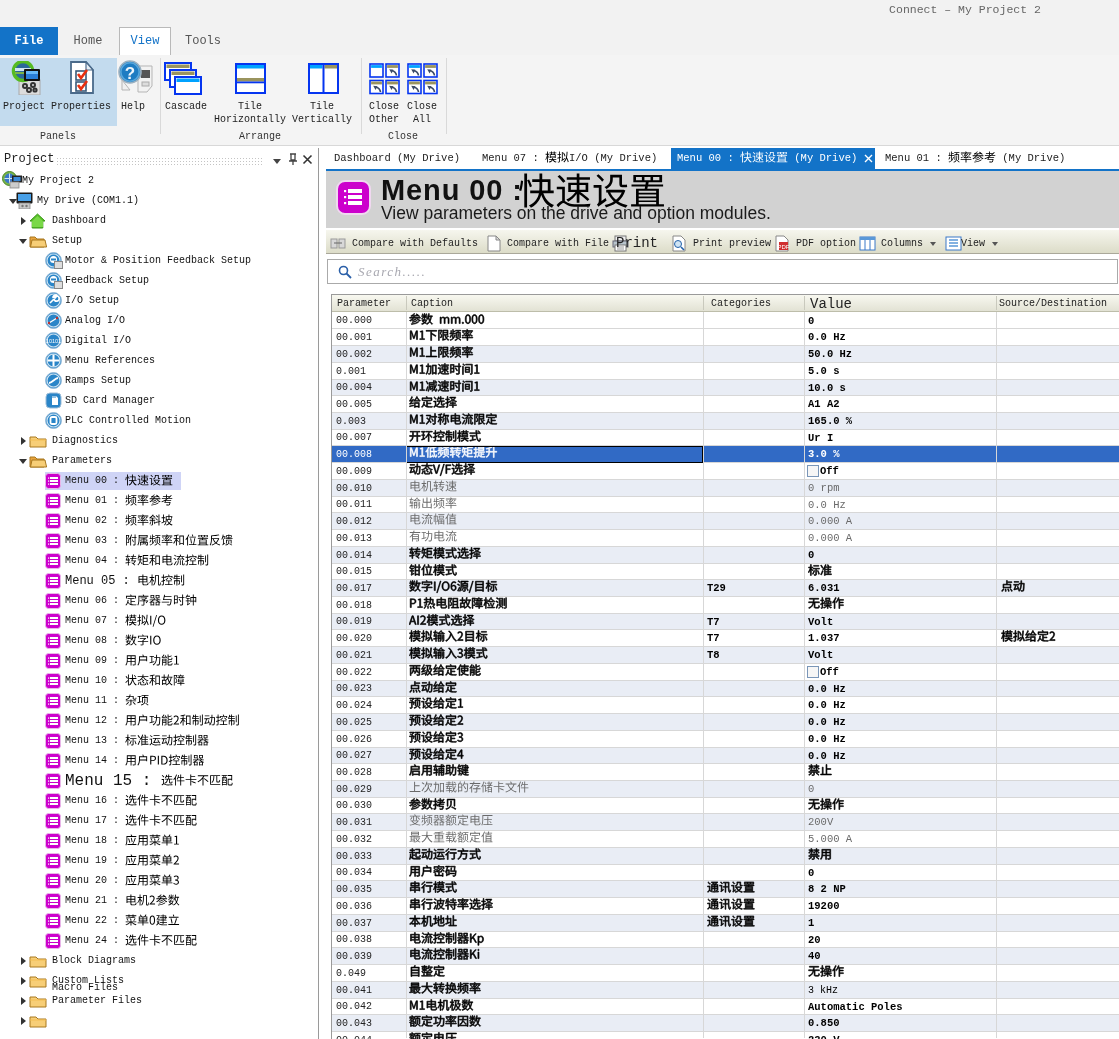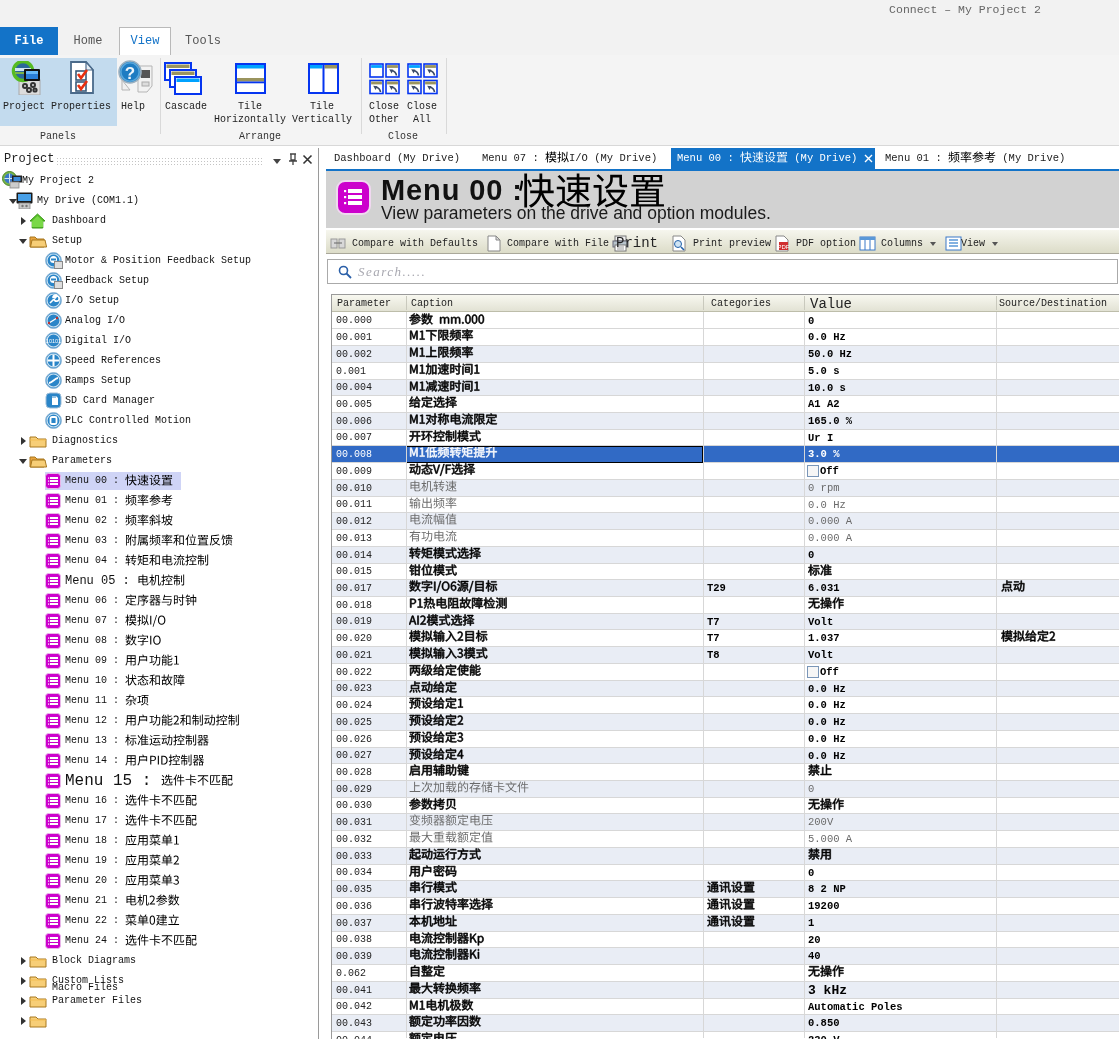--- a/index.html
+++ b/index.html
@@ -203,21 +203,21 @@
     <circle cx="8.5" cy="8.5" r="8" fill="#2a85c8" stroke="#9bbcd8"></circle>
     <circle cx="8.5" cy="8.5" r="6.5" fill="none" stroke="#cfe4f2" stroke-width="1.2"></circle>
     <text x="8.5" y="11" font-size="5.5" fill="#fff" text-anchor="middle" font-family="Liberation Sans">10101</text>
   </svg>
 <div class="abs" style="left:65px;top:331px;height:20px;line-height:20px;font-size:10px;color:#111;white-space:nowrap"><span style="vertical-align:middle">Digital I/O</span></div>
 <svg class="abs" style="left:45px;top:352px" width="17" height="17" viewBox="0 0 17 17">
     <circle cx="8.5" cy="8.5" r="8" fill="#2a85c8" stroke="#9bbcd8"></circle>
     <circle cx="8.5" cy="8.5" r="6.5" fill="none" stroke="#cfe4f2" stroke-width="1.2"></circle>
     <path d="M8.5 2.5v12M2.5 8.5h12" stroke="#fff" stroke-width="2"></path>
   </svg>
-<div class="abs" style="left:65px;top:351px;height:20px;line-height:20px;font-size:10px;color:#111;white-space:nowrap"><span style="vertical-align:middle">Speed References</span></div>
+<div class="abs" style="left:65px;top:351px;height:20px;line-height:20px;font-size:10px;color:#111;white-space:nowrap"><span style="vertical-align:middle">Menu References</span></div>
 <svg class="abs" style="left:45px;top:372px" width="17" height="17" viewBox="0 0 17 17">
     <circle cx="8.5" cy="8.5" r="8" fill="#2a85c8" stroke="#9bbcd8"></circle>
     <circle cx="8.5" cy="8.5" r="6.5" fill="none" stroke="#cfe4f2" stroke-width="1.2"></circle>
     <path d="M4 11c3 0 6-5 9-5" stroke="#fff" stroke-width="1.8" fill="none"></path>
   </svg>
 <div class="abs" style="left:65px;top:371px;height:20px;line-height:20px;font-size:10px;color:#111;white-space:nowrap"><span style="vertical-align:middle">Ramps Setup</span></div>
 <svg class="abs" style="left:45px;top:392px" width="17" height="17" viewBox="0 0 17 17">
     <rect x="1" y="1" width="15" height="15" rx="4" fill="#2a85c8" stroke="#9bbcd8"></rect>
     <path d="M7 4h4l2 2v7H7z" fill="#fff"></path>
     <path d="M8 4v2M10 4v2" stroke="#2a85c8"></path>
@@ -840,21 +840,21 @@
 <div class="abs" style="left:332px;top:396px;width:787px;height:17px;background:#fff;border-bottom:1px solid #d7d7d7"></div>
 <div class="abs" style="left:336px;top:396px;height:17px;line-height:17px;font-size:10px;color:#222">00.005</div>
 <div class="abs" style="left:409px;top:396px;height:17px;line-height:17px;white-space:nowrap"><svg class="ct" width="49.0" height="14" viewBox="0 0 49.0 14" fill="#000" stroke="#000" stroke-width="52" style="vertical-align:middle;margin-top:-1px;">
       <use href="#g7ED9" transform="translate(0.0 10.56) scale(0.012 -0.012)"></use>
       <use href="#g5B9A" transform="translate(12.0 10.56) scale(0.012 -0.012)"></use>
       <use href="#g9009" transform="translate(24.0 10.56) scale(0.012 -0.012)"></use>
       <use href="#g62E9" transform="translate(36.0 10.56) scale(0.012 -0.012)"></use>
     </svg></div>
 <div class="abs" style="left:808px;top:396px;height:17px;line-height:17px;font-size:10.5px;font-weight:bold;color:#000">A1 A2</div>
 <div class="abs" style="left:332px;top:413px;width:787px;height:17px;background:#e9edf5;border-bottom:1px solid #d7d7d7"></div>
-<div class="abs" style="left:336px;top:413px;height:17px;line-height:17px;font-size:10px;color:#222">00.006</div>
+<div class="abs" style="left:336px;top:413px;height:17px;line-height:17px;font-size:10px;color:#222">0.003</div>
 <div class="abs" style="left:409px;top:413px;height:17px;line-height:17px;white-space:nowrap"><svg class="ct" width="89.4" height="14" viewBox="0 0 89.4 14" fill="#000" stroke="#000" stroke-width="52" style="vertical-align:middle;margin-top:-1px;">
       <use href="#g004D" transform="translate(0.0 10.56) scale(0.012 -0.012)"></use>
       <use href="#g0031" transform="translate(9.7 10.56) scale(0.012 -0.012)"></use>
       <use href="#g5BF9" transform="translate(16.4 10.56) scale(0.012 -0.012)"></use>
       <use href="#g79F0" transform="translate(28.4 10.56) scale(0.012 -0.012)"></use>
       <use href="#g7535" transform="translate(40.4 10.56) scale(0.012 -0.012)"></use>
       <use href="#g6D41" transform="translate(52.4 10.56) scale(0.012 -0.012)"></use>
       <use href="#g9650" transform="translate(64.4 10.56) scale(0.012 -0.012)"></use>
       <use href="#g5B9A" transform="translate(76.4 10.56) scale(0.012 -0.012)"></use>
     </svg></div>
@@ -1255,42 +1255,42 @@
       <use href="#g7535" transform="translate(0.0 10.56) scale(0.012 -0.012)"></use>
       <use href="#g6D41" transform="translate(12.0 10.56) scale(0.012 -0.012)"></use>
       <use href="#g63A7" transform="translate(24.0 10.56) scale(0.012 -0.012)"></use>
       <use href="#g5236" transform="translate(36.0 10.56) scale(0.012 -0.012)"></use>
       <use href="#g5668" transform="translate(48.0 10.56) scale(0.012 -0.012)"></use>
       <use href="#g004B" transform="translate(60.0 10.56) scale(0.012 -0.012)"></use>
       <use href="#g0069" transform="translate(67.8 10.56) scale(0.012 -0.012)"></use>
     </svg></div>
 <div class="abs" style="left:808px;top:948px;height:17px;line-height:17px;font-size:10.5px;font-weight:bold;color:#000">40</div>
 <div class="abs" style="left:332px;top:965px;width:787px;height:17px;background:#fff;border-bottom:1px solid #d7d7d7"></div>
-<div class="abs" style="left:336px;top:965px;height:17px;line-height:17px;font-size:10px;color:#222">0.062</div>
+<div class="abs" style="left:336px;top:965px;height:17px;line-height:17px;font-size:10px;color:#222">0.049</div>
 <div class="abs" style="left:409px;top:965px;height:17px;line-height:17px;white-space:nowrap"><svg class="ct" width="37.0" height="14" viewBox="0 0 37.0 14" fill="#000" stroke="#000" stroke-width="52" style="vertical-align:middle;margin-top:-1px;">
       <use href="#g81EA" transform="translate(0.0 10.56) scale(0.012 -0.012)"></use>
       <use href="#g6574" transform="translate(12.0 10.56) scale(0.012 -0.012)"></use>
       <use href="#g5B9A" transform="translate(24.0 10.56) scale(0.012 -0.012)"></use>
     </svg></div>
 <div class="abs" style="left:808px;top:965px;height:17px;line-height:17px;white-space:nowrap"><svg class="ct" width="37.0" height="14" viewBox="0 0 37.0 14" fill="#000" stroke="#000" stroke-width="52" style="vertical-align:middle;margin-top:-1px;">
       <use href="#g65E0" transform="translate(0.0 10.56) scale(0.012 -0.012)"></use>
       <use href="#g64CD" transform="translate(12.0 10.56) scale(0.012 -0.012)"></use>
       <use href="#g4F5C" transform="translate(24.0 10.56) scale(0.012 -0.012)"></use>
     </svg></div>
 <div class="abs" style="left:332px;top:982px;width:787px;height:17px;background:#e9edf5;border-bottom:1px solid #d7d7d7"></div>
 <div class="abs" style="left:336px;top:982px;height:17px;line-height:17px;font-size:10px;color:#222">00.041</div>
 <div class="abs" style="left:409px;top:982px;height:17px;line-height:17px;white-space:nowrap"><svg class="ct" width="73.0" height="14" viewBox="0 0 73.0 14" fill="#000" stroke="#000" stroke-width="52" style="vertical-align:middle;margin-top:-1px;">
       <use href="#g6700" transform="translate(0.0 10.56) scale(0.012 -0.012)"></use>
       <use href="#g5927" transform="translate(12.0 10.56) scale(0.012 -0.012)"></use>
       <use href="#g8F6C" transform="translate(24.0 10.56) scale(0.012 -0.012)"></use>
       <use href="#g6362" transform="translate(36.0 10.56) scale(0.012 -0.012)"></use>
       <use href="#g9891" transform="translate(48.0 10.56) scale(0.012 -0.012)"></use>
       <use href="#g7387" transform="translate(60.0 10.56) scale(0.012 -0.012)"></use>
     </svg></div>
-<div class="abs" style="left:808px;top:982px;height:17px;line-height:17px;font-size:13px;font-weight:bold;color:#000">3 kHz</div>
+<div class="abs" style="left:808px;top:982px;height:17px;line-height:17px;font-size:10px;font-weight:normal;color:#000">3 kHz</div>
 <div class="abs" style="left:332px;top:999px;width:787px;height:16px;background:#fff;border-bottom:1px solid #d7d7d7"></div>
 <div class="abs" style="left:336px;top:999px;height:16px;line-height:16px;font-size:10px;color:#222">00.042</div>
 <div class="abs" style="left:409px;top:999px;height:16px;line-height:16px;white-space:nowrap"><svg class="ct" width="65.4" height="14" viewBox="0 0 65.4 14" fill="#000" stroke="#000" stroke-width="52" style="vertical-align:middle;margin-top:-1px;">
       <use href="#g004D" transform="translate(0.0 10.56) scale(0.012 -0.012)"></use>
       <use href="#g0031" transform="translate(9.7 10.56) scale(0.012 -0.012)"></use>
       <use href="#g7535" transform="translate(16.4 10.56) scale(0.012 -0.012)"></use>
       <use href="#g673A" transform="translate(28.4 10.56) scale(0.012 -0.012)"></use>
       <use href="#g6781" transform="translate(40.4 10.56) scale(0.012 -0.012)"></use>
       <use href="#g6570" transform="translate(52.4 10.56) scale(0.012 -0.012)"></use>
     </svg></div>

